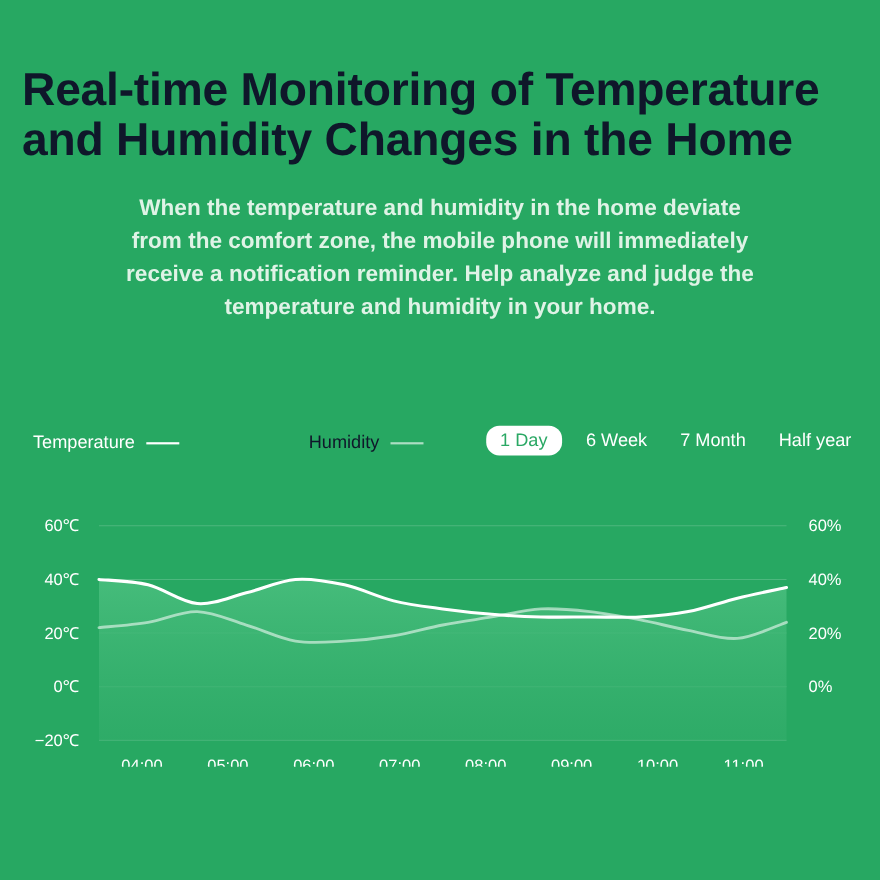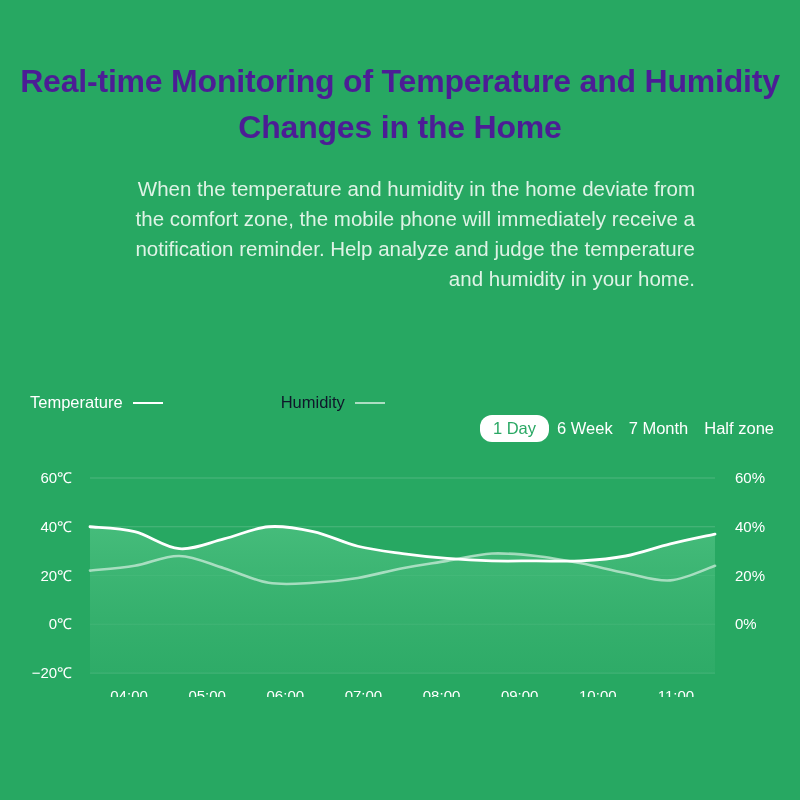--- a/index.html
+++ b/index.html
@@ -5,52 +5,52 @@
   html,body{margin:0;padding:0;}
   body{
     width:800px;height:800px;
     background:#27a862;
     font-family:"Liberation Sans", sans-serif;
     overflow:hidden;
     position:relative;
   }
   .hero{padding-top:58px;}
   .title{
-    color:#4c1d95;
-    font-size:32px;
+    color:#0f172a;
+    font-size:42px;
     font-weight:bold;
     line-height:46px;
-    text-align:center;
+    text-align:left;
     letter-spacing:-0.2px;
     padding:0 20px;
     margin:0;
   }
   .subtitle{
     color:#dff3e6;
     font-size:20.5px;
     line-height:30px;
-    text-align:right;
+    text-align:center;
     margin:24px auto 0;
     width:590px;
-    font-weight:400;
+    font-weight:700;
   }
 
   
   .chart-block{position:absolute;left:0;top:385px;width:800px;height:360px;}
 
   .chart-toolbar{position:relative;height:42px;}
   .legend{position:absolute;left:30px;top:8px;display:flex;align-items:center;gap:44px;}
   .legend-item{display:flex;align-items:center;}
   .legend-label{font-size:16.5px;color:#ffffff;font-weight:400;}
   .legend-label.dim{color:#0f172a;}
   .legend-line{display:inline-block;width:30px;height:2px;margin:0 8px 0 10px;background:#ffffff;}
   .legend-line.dim{background:rgba(255,255,255,0.62);}
   .legend-gap{width:22px;}
 
-  .ranges{position:absolute;right:18px;top:2px;display:flex;align-items:center;margin-top:28px;}
+  .ranges{position:absolute;right:18px;top:2px;display:flex;align-items:center;gap:14px;}
   .range{
     font-size:16.5px;color:#ffffff;padding:4px 8px;border-radius:12px;
     white-space:nowrap;
   }
   .range.active{background:#ffffff;color:#2aa864;padding:4px 13px;font-weight:400;}
 
   .plot-wrap{position:relative;width:800px;height:270px;}
   svg.plot{display:block;}
 
   .axis-text{font-family:"Liberation Sans", sans-serif;font-size:15px;fill:#ffffff;}
@@ -79,21 +79,21 @@
       <div class="legend-item">
         <span class="legend-label dim">Humidity</span>
         <span class="legend-line dim"></span>
       </div>
     </div>
 
     <div class="ranges">
       <div class="range active">1 Day</div>
       <div class="range">6 Week</div>
       <div class="range">7 Month</div>
-      <div class="range">Half zone</div>
+      <div class="range">Half year</div>
     </div>
   </div>
 
   <div class="plot-wrap">
     <svg class="plot" id="plot-svg" width="800" height="270" viewBox="0 0 800 270">
       <defs>
         <linearGradient id="areaGrad" x1="0" y1="0" x2="0" y2="1">
           <stop offset="0%" stop-color="#47bd7c" stop-opacity="0.95"></stop>
           <stop offset="100%" stop-color="#34ae6c" stop-opacity="0.55"></stop>
         </linearGradient>

